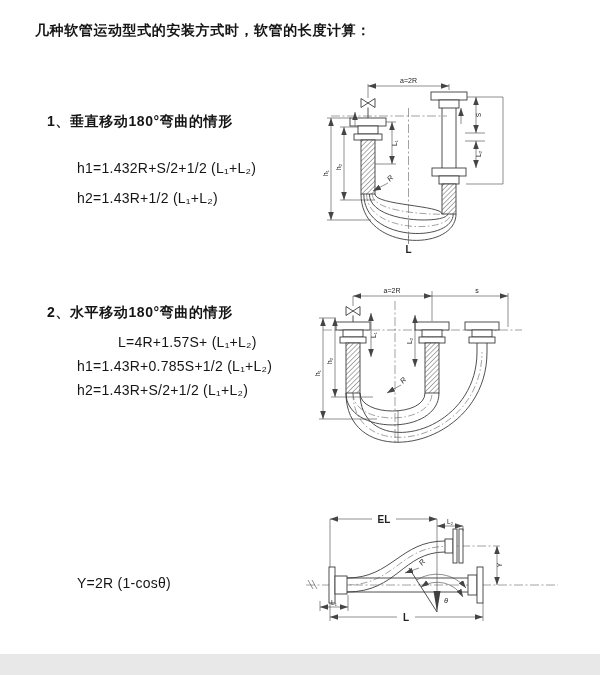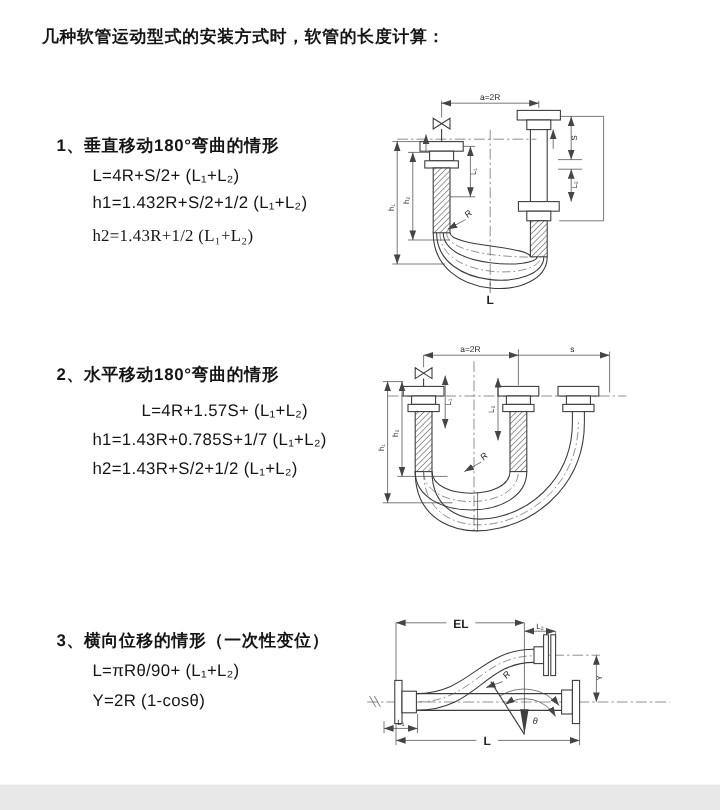--- a/index.html
+++ b/index.html
@@ -25,23 +25,22 @@
   .dlbL{font-size:10px;font-weight:700;}
 </style>
 </head>
 <body>
 
 <div class="page">
 
   <div class="t title" style="left:35px;top:22px;">几种软管运动型式的安装方式时，软管的长度计算：</div>
 
   <div class="t hd" style="left:47px;top:113px;">1、垂直移动180°弯曲的情形</div>
-  <div class="t fm" style="left:77px;top:138px;">L=4R+S/2+ (L₁+L₂)</div>
   <div class="t fm" style="left:77px;top:160px;">h1=1.432R+S/2+1/2 (L₁+L₂)</div>
-  <div class="t fm" style="left:77px;top:190px;font-family:Liberation Serif, serif;">h2=1.43R+1/2 (L₁+L₂)</div>
+  <div class="t fm" style="left:77px;top:190px;">h2=1.43R+1/2 (L₁+L₂)</div>
 
   <svg style="left:315px;top:72px;" width="200" height="185" viewBox="0 0 200 185">
     <defs>
       <marker id="a1e" orient="auto" markerUnits="userSpaceOnUse" markerWidth="9" markerHeight="7" refX="8" refY="2.8">
         <path d="M0,0 L8,2.8 L0,5.6 Z" fill="#454545"></path>
       </marker>
       <marker id="a1s" orient="auto-start-reverse" markerUnits="userSpaceOnUse" markerWidth="9" markerHeight="7" refX="8" refY="2.8">
         <path d="M0,0 L8,2.8 L0,5.6 Z" fill="#454545"></path>
       </marker>
       <pattern id="h1p" patternUnits="userSpaceOnUse" width="3.4" height="3.4" patternTransform="rotate(45)">
@@ -99,21 +98,21 @@
     <path class="dim" d="M93.5,162 V172"></path>
 
     <path class="dim" d="M73,111 L58,119" marker-end="url(#a1e)"></path>
     <text class="dlbR" transform="translate(77,108) rotate(-45)" text-anchor="middle">R</text>
 
     <text class="dlbL" x="93.5" y="181" text-anchor="middle">L</text>
   </svg>
 
   <div class="t hd" style="left:47px;top:304px;">2、水平移动180°弯曲的情形</div>
   <div class="t fm" style="left:77px;top:334px;margin-left:41px;">L=4R+1.57S+ (L₁+L₂)</div>
-  <div class="t fm" style="left:77px;top:358px;">h1=1.43R+0.785S+1/7 (L₁+L₂)</div>
+  <div class="t fm" style="left:77px;top:358px;">h1=1.43R+0.785S+1/2 (L₁+L₂)</div>
   <div class="t fm" style="left:77px;top:382px;">h2=1.43R+S/2+1/2 (L₁+L₂)</div>
 
   <svg style="left:315px;top:285px;" width="215" height="178" viewBox="0 0 215 178">
     <defs>
       <marker id="a2e" orient="auto" markerUnits="userSpaceOnUse" markerWidth="9" markerHeight="7" refX="8" refY="2.8">
         <path d="M0,0 L8,2.8 L0,5.6 Z" fill="#454545"></path>
       </marker>
       <marker id="a2s" orient="auto-start-reverse" markerUnits="userSpaceOnUse" markerWidth="9" markerHeight="7" refX="8" refY="2.8">
         <path d="M0,0 L8,2.8 L0,5.6 Z" fill="#454545"></path>
       </marker>
@@ -167,22 +166,20 @@
 
     <path class="ln" d="M31,108 C31,190 172,165 172,67"></path>
     <path class="clc" d="M38,108 C38,183 167,158.6 167,67"></path>
     <path class="ln" d="M45,108 C45,176 162,152 162,67"></path>
     <path class="dim" d="M83,125 V158"></path>
 
     <path class="dim" d="M86,100 L72,108" marker-end="url(#a2e)"></path>
     <text class="dlbR" transform="translate(90,97) rotate(-45)" text-anchor="middle">R</text>
   </svg>
 
-  <div class="t hd" style="left:47px;top:525px;">3、横向位移的情形（一次性变位）</div>
-  <div class="t fm" style="left:77px;top:550px;">L=πRθ/90+ (L₁+L₂)</div>
   <div class="t fm" style="left:77px;top:575px;">Y=2R (1-cosθ)</div>
 
   <svg style="left:300px;top:505px;" width="305" height="155" viewBox="0 0 305 155">
     <defs>
       <marker id="a3e" orient="auto" markerUnits="userSpaceOnUse" markerWidth="9" markerHeight="7" refX="8" refY="2.8">
         <path d="M0,0 L8,2.8 L0,5.6 Z" fill="#454545"></path>
       </marker>
       <marker id="a3s" orient="auto-start-reverse" markerUnits="userSpaceOnUse" markerWidth="9" markerHeight="7" refX="8" refY="2.8">
         <path d="M0,0 L8,2.8 L0,5.6 Z" fill="#454545"></path>
       </marker>

